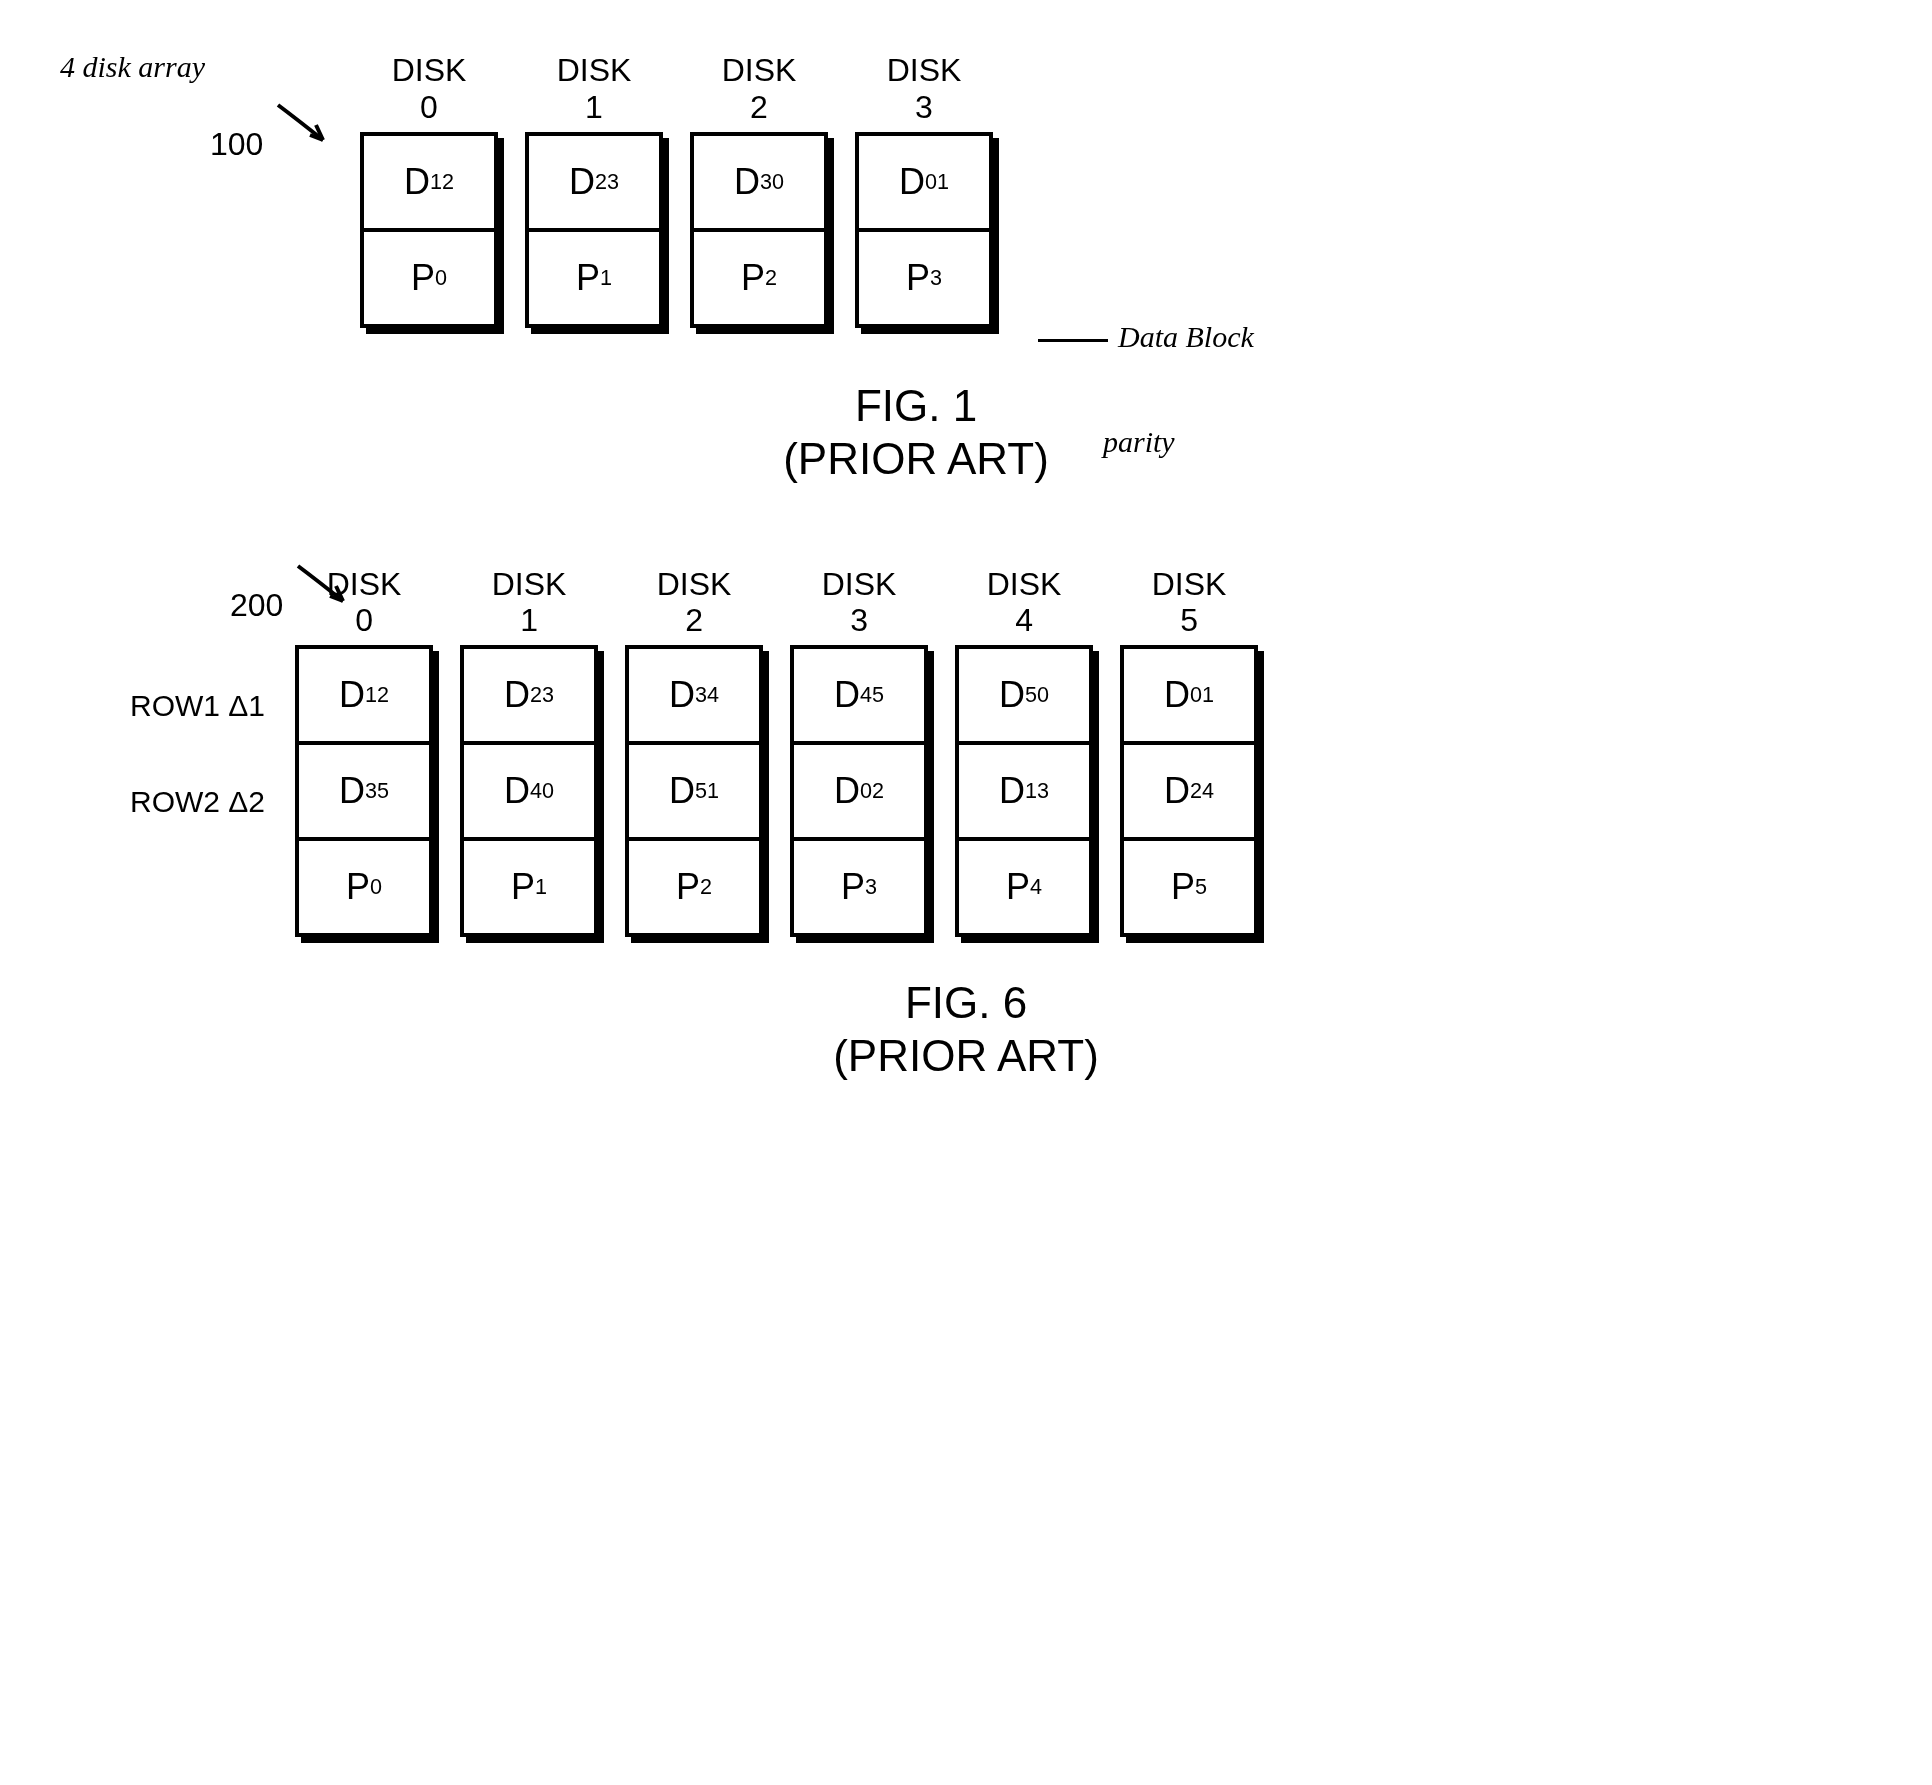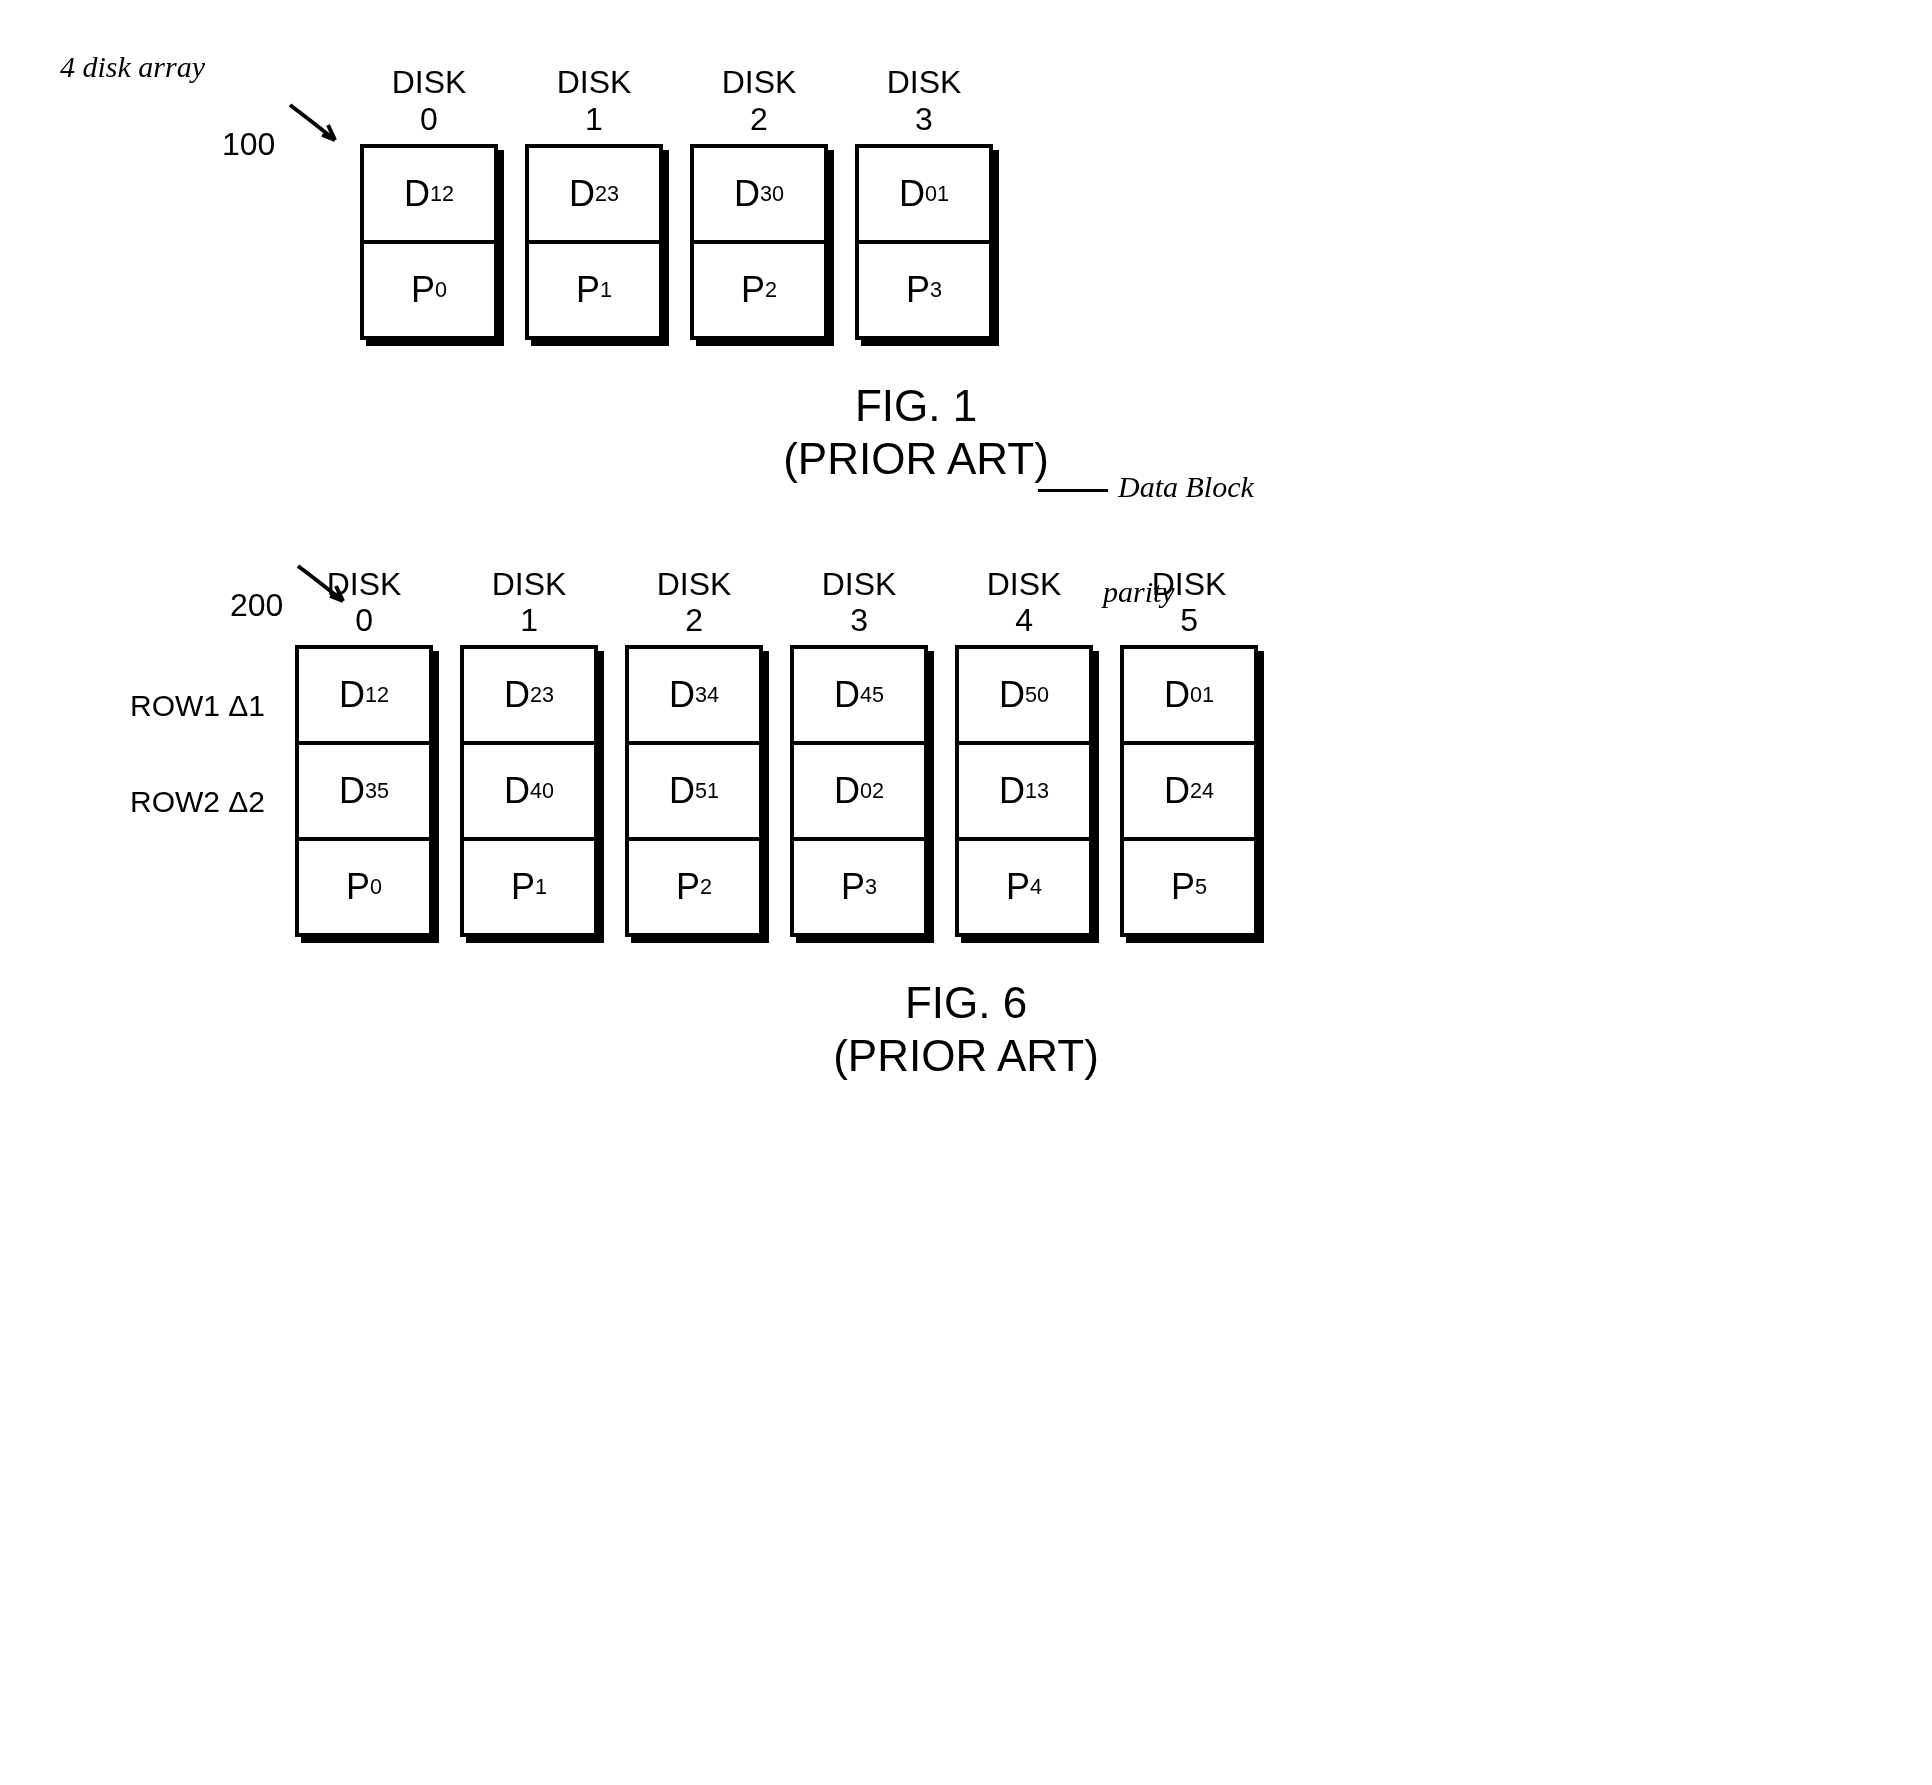--- a/index.html
+++ b/index.html
@@ -86,40 +86,40 @@
     width: 70px;
     vertical-align: middle;
     margin-right: 10px;
   }
   .arrow-svg {
     width: 70px;
     height: 60px;
   }
   .fig1-wrap {
     display: flex;
-    align-items: flex-end;
+    align-items: center;
   }
   .fig1-left {
     width: 300px;
     position: relative;
     height: 300px;
   }
   .fig1-right {
     position: relative;
     width: 380px;
   }
 </style>
 </head>
 <body>
 
 <div class="figure">
   <div class="fig1-wrap">
     <div class="fig1-left">
       <div class="handwritten annot" style="left:0;top:10px;">4 disk array</div>
-      <div class="annot" style="left:162px;top:55px;">
+      <div class="annot" style="left:150px;top:55px;">
         <span class="ref-num">100</span>
         <svg class="arrow-svg" viewBox="0 0 70 60">
           <path d="M10 10 Q 30 25 55 45" stroke="#000" stroke-width="4" fill="none"></path>
           <path d="M55 45 L42 40 M55 45 L48 30" stroke="#000" stroke-width="4" fill="none"></path>
         </svg>
       </div>
     </div>
 
     <div class="disks-row" id="fig1-disks">
         <div class="disk-col">

